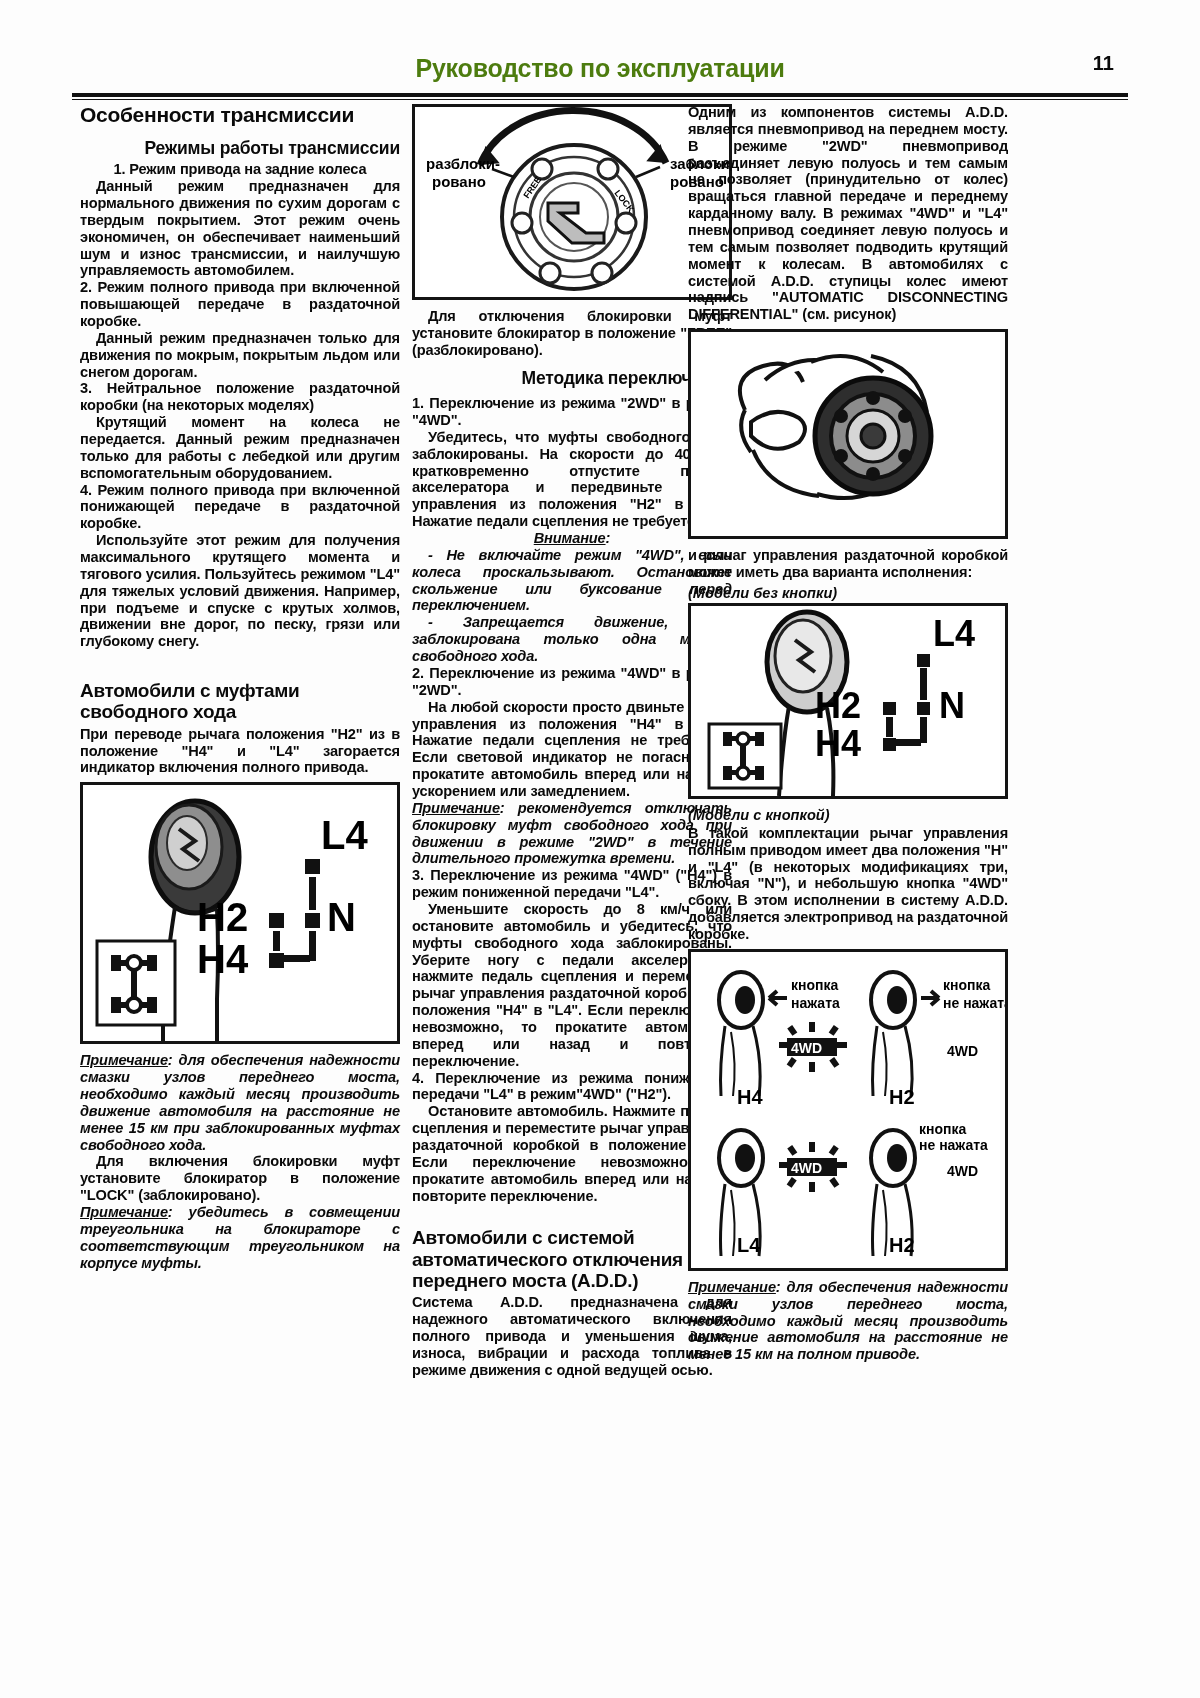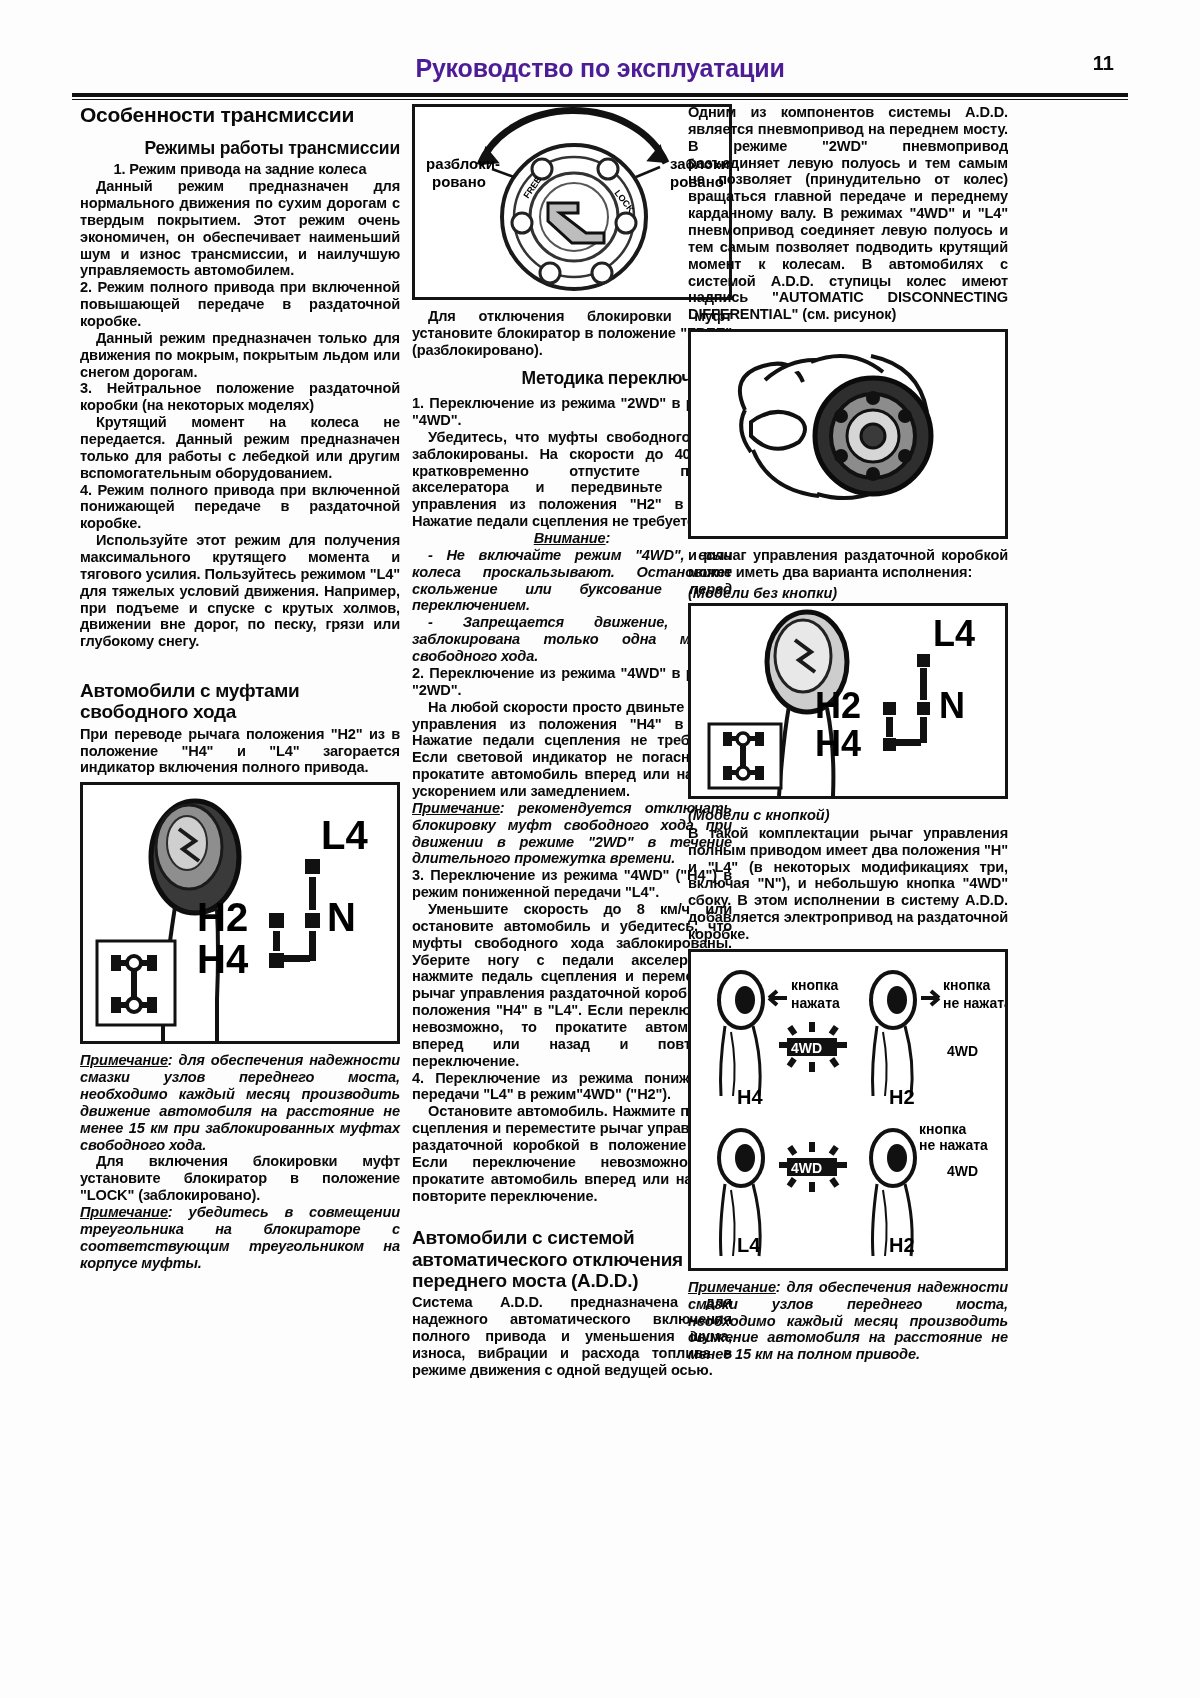--- a/index.html
+++ b/index.html
@@ -16,21 +16,21 @@
     overflow:hidden;
   }
   
   .header{
     position:absolute;left:72px;top:54px;width:1056px;height:44px;
   }
   .header-title{
     position:absolute;left:0;top:0;width:1056px;
     text-align:center;
     font-size:25px;font-weight:bold;letter-spacing:-0.2px;
-    color:#4c1d95;
+    color:#4d7c0f;
   }
   .header-pageno{
     position:absolute;right:14px;top:-2px;
     font-size:20px;font-weight:bold;
   }
   .header-rule{
     position:absolute;left:72px;top:93px;width:1056px;height:4px;
     background:#111;
   }
   .header-rule2{

